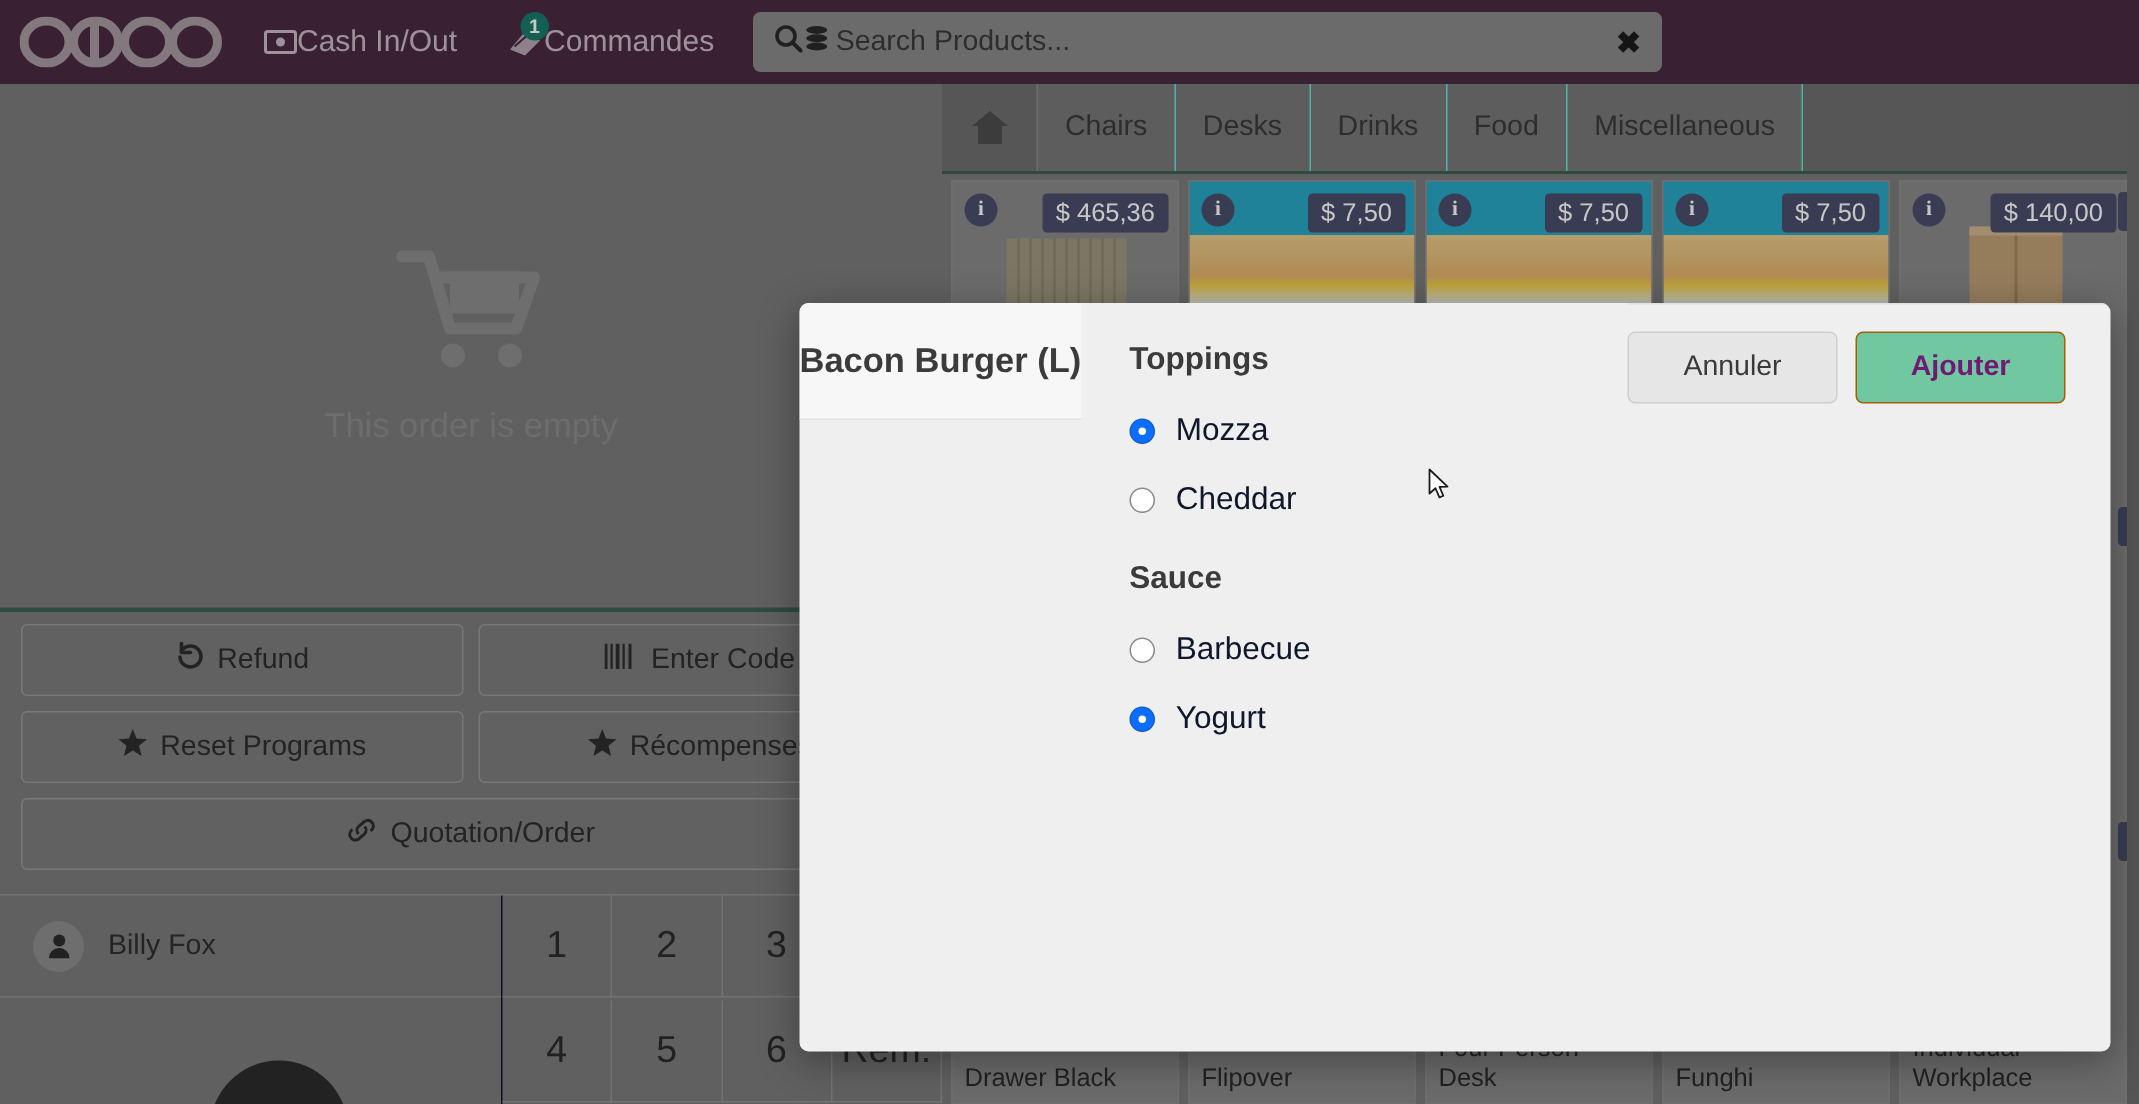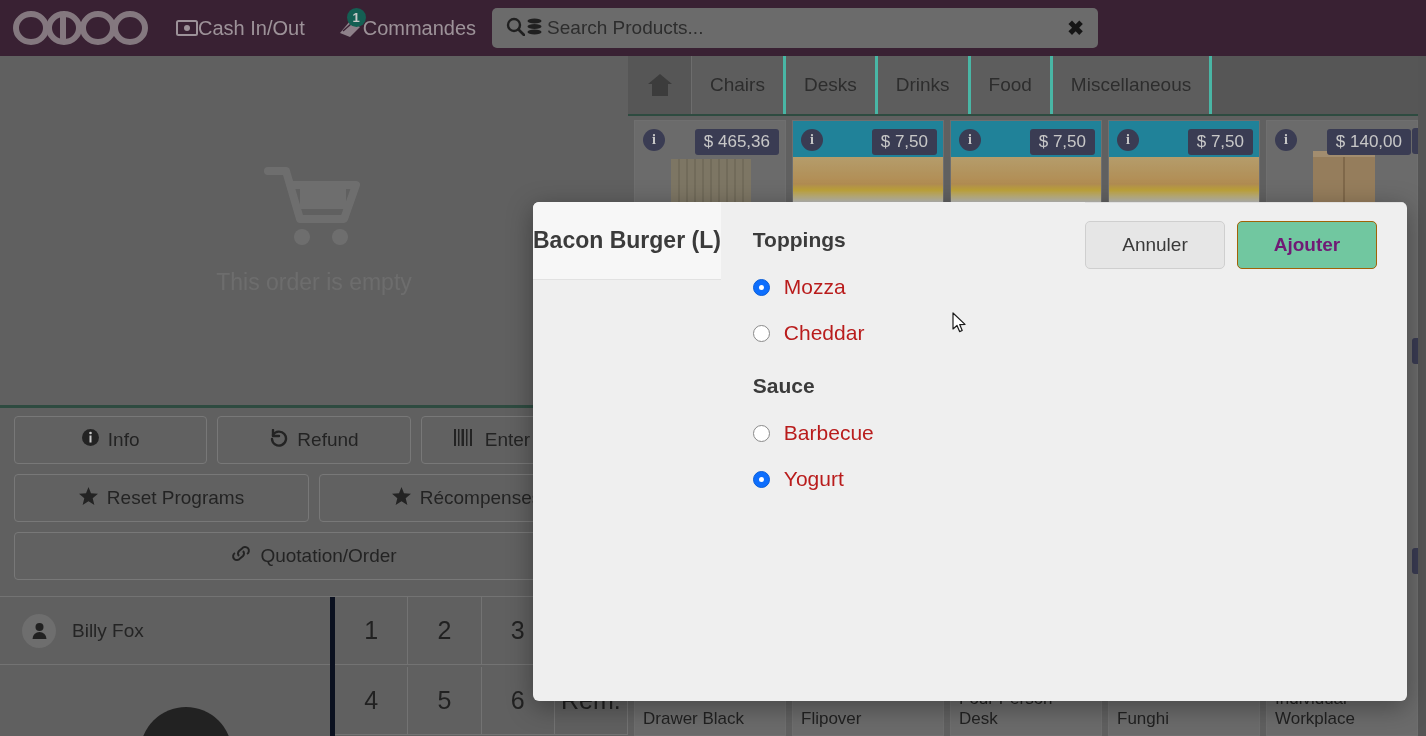--- a/index.html
+++ b/index.html
@@ -30,20 +30,21 @@
   }
   .nav-icon { display: flex; align-items: center; }
   .badge-count {
     position: absolute; left: 26px; top: 8px;
     background: #1a7a6b; color: #fff;
     min-width: 19px; height: 19px; border-radius: 10px;
     font-size: 13px; line-height: 19px; text-align: center;
     padding: 0 4px; font-weight: 600;
   }
   .search-wrap {
+    margin-left: 10px;
     width: 606px; height: 40px;
     background: #8a8a8a; border-radius: 5px;
     display: flex; align-items: center; padding: 0 14px;
     position: relative;
   }
   .search-wrap .sicons { display: flex; align-items: center; gap: 1px; color: #2a2a2a; }
   .search-input-fake {
     flex: 1; margin-left: 4px;
     color: #3a3a3a; font-size: 19px;
   }
@@ -73,21 +74,21 @@
     flex: 1; height: 48px;
     border: 1px solid #9a9a9a; border-radius: 4px;
     background: #7d7d7d; color: #2e2e2e;
     display: flex; align-items: center; justify-content: center; gap: 9px;
     font-size: 19px; white-space: nowrap; overflow: hidden;
   }
   .pad-btn.wide { flex: 1 1 100%; }
 
   
   .bottom-grid { display: flex; border-top: 1px solid #949494; height: 140px; }
-  .cust-col { width: 335px; border-right: 5px solid #0f172a; }
+  .cust-col { width: 335px; border-right: 1px solid #0f172a; }
   .cust-row {
     height: 68px; display: flex; align-items: center; gap: 16px;
     padding-left: 22px; border-bottom: 1px solid #949494;
   }
   .avatar {
     width: 34px; height: 34px; border-radius: 50%;
     background: #8d8d8d; display: flex; align-items: center; justify-content: center;
   }
   .cust-name { font-size: 19px; color: #2f2f2f; }
   .cust-row2 { height: 71px; position: relative; }
@@ -109,21 +110,21 @@
     background: #7b7b7b;
   }
   .cat-bar { display: flex; height: 58px; background: #787878; }
   .cat-home {
     width: 64px; display: flex; align-items: center; justify-content: center;
     background: #6f6f6f; border-right: 1px solid #8c8c8c;
   }
   .cat-tab {
     display: flex; align-items: center; padding: 0 18px;
     font-size: 19px; color: #3a3a3a;
-    border-right: 3px solid #5eead4;
+    border-right: 1px solid #5eead4;
   }
   .cat-spacer { flex: 1; background: #6f6f6f; }
 
   .prod-grid {
     display: flex; height: 622px; border-top: 2px solid #3b6152;
     padding: 4px 2px 0 6px; gap: 6px; position: relative;
   }
   .prod-card {
     width: 152px; background: #8a8a8a; border: 1px solid #8f8f8f;
     position: relative; overflow: hidden;
@@ -189,21 +190,21 @@
   .radio {
     width: 17px; height: 17px; border-radius: 50%;
     border: 1px solid #8a8a8a; background: #fff;
     flex: none; position: relative;
   }
   .radio.checked { border: 1px solid #0b5ed7; background: #0d6efd; }
   .radio.checked::after {
     content: ""; position: absolute; left: 5px; top: 5px;
     width: 5px; height: 5px; border-radius: 50%; background: #fff;
   }
-  .opt-label { font-size: 21px; color: #b91c1c; }
+  .opt-label { font-size: 21px; color: #0f172a; }
   .modal-footer {
     height: 84px; border-top: 1px solid #e0e0e0;
     display: flex; align-items: center; justify-content: flex-end;
     gap: 12px; padding-right: 30px;
   }
   .btn {
     height: 48px; min-width: 140px; border-radius: 5px;
     font-size: 19px; display: flex; align-items: center; justify-content: center;
     cursor: pointer;
   }
@@ -287,30 +288,20 @@
         </span>
         <div class="order-empty-text">This order is empty</div>
       </div>
 
       <div class="green-rule"></div>
 
       <div class="action-pads">
         <div class="pad-row">
           <div class="pad-btn">
             <span>
-              <svg width="17" height="17" viewBox="0 0 17 17">
-                  <circle cx="8.5" cy="8.5" r="8.5" fill="#2e2e2e"></circle>
-                  <rect x="7.5" y="6.5" width="2" height="7" fill="#fff"></rect>
-                  <circle cx="8.5" cy="4" r="1.3" fill="#fff"></circle>
-                </svg>
-            </span>
-            <span>Info</span>
-          </div>
-          <div class="pad-btn">
-            <span>
               <svg width="19" height="18" viewBox="0 0 19 18">
                   <path d="M4 6 A7 7 0 1 1 3 10" fill="none" stroke="#2e2e2e" stroke-width="2.4" stroke-linecap="round"></path>
                   <path d="M4 1 V7 H10" fill="none" stroke="#2e2e2e" stroke-width="2.4" stroke-linecap="round" stroke-linejoin="round"></path>
                 </svg>
             </span>
             <span>Refund</span>
           </div>
           <div class="pad-btn">
             <span>
               <svg width="22" height="17" viewBox="0 0 22 17">

